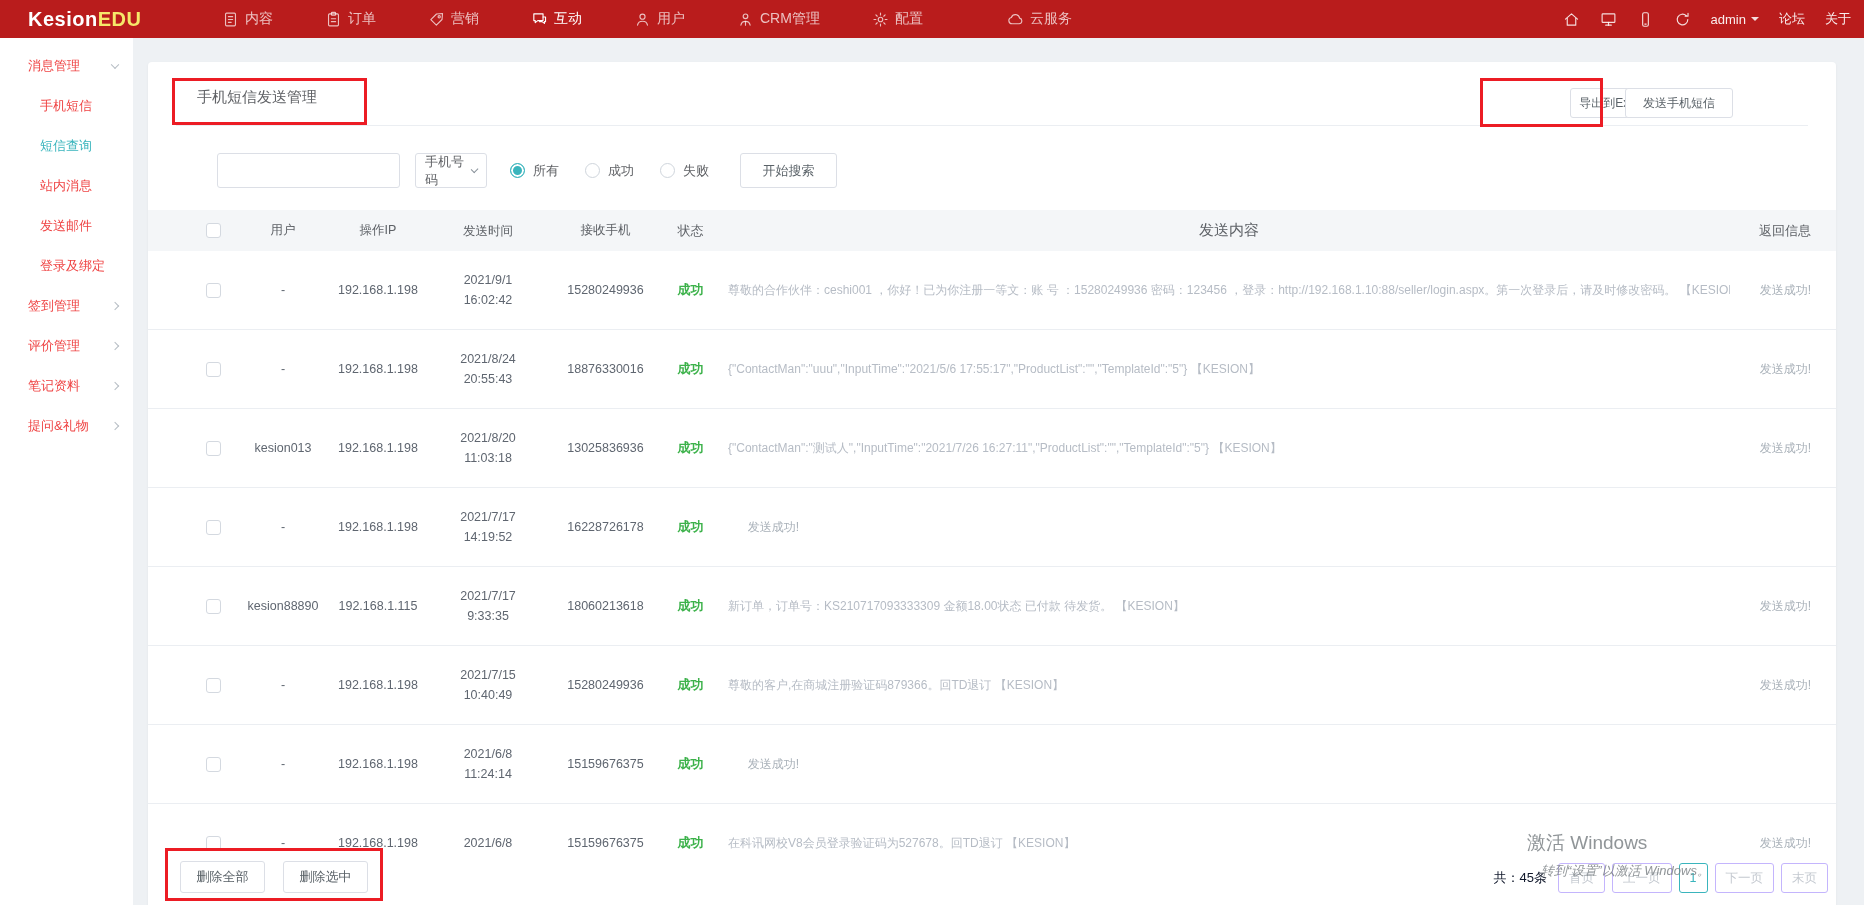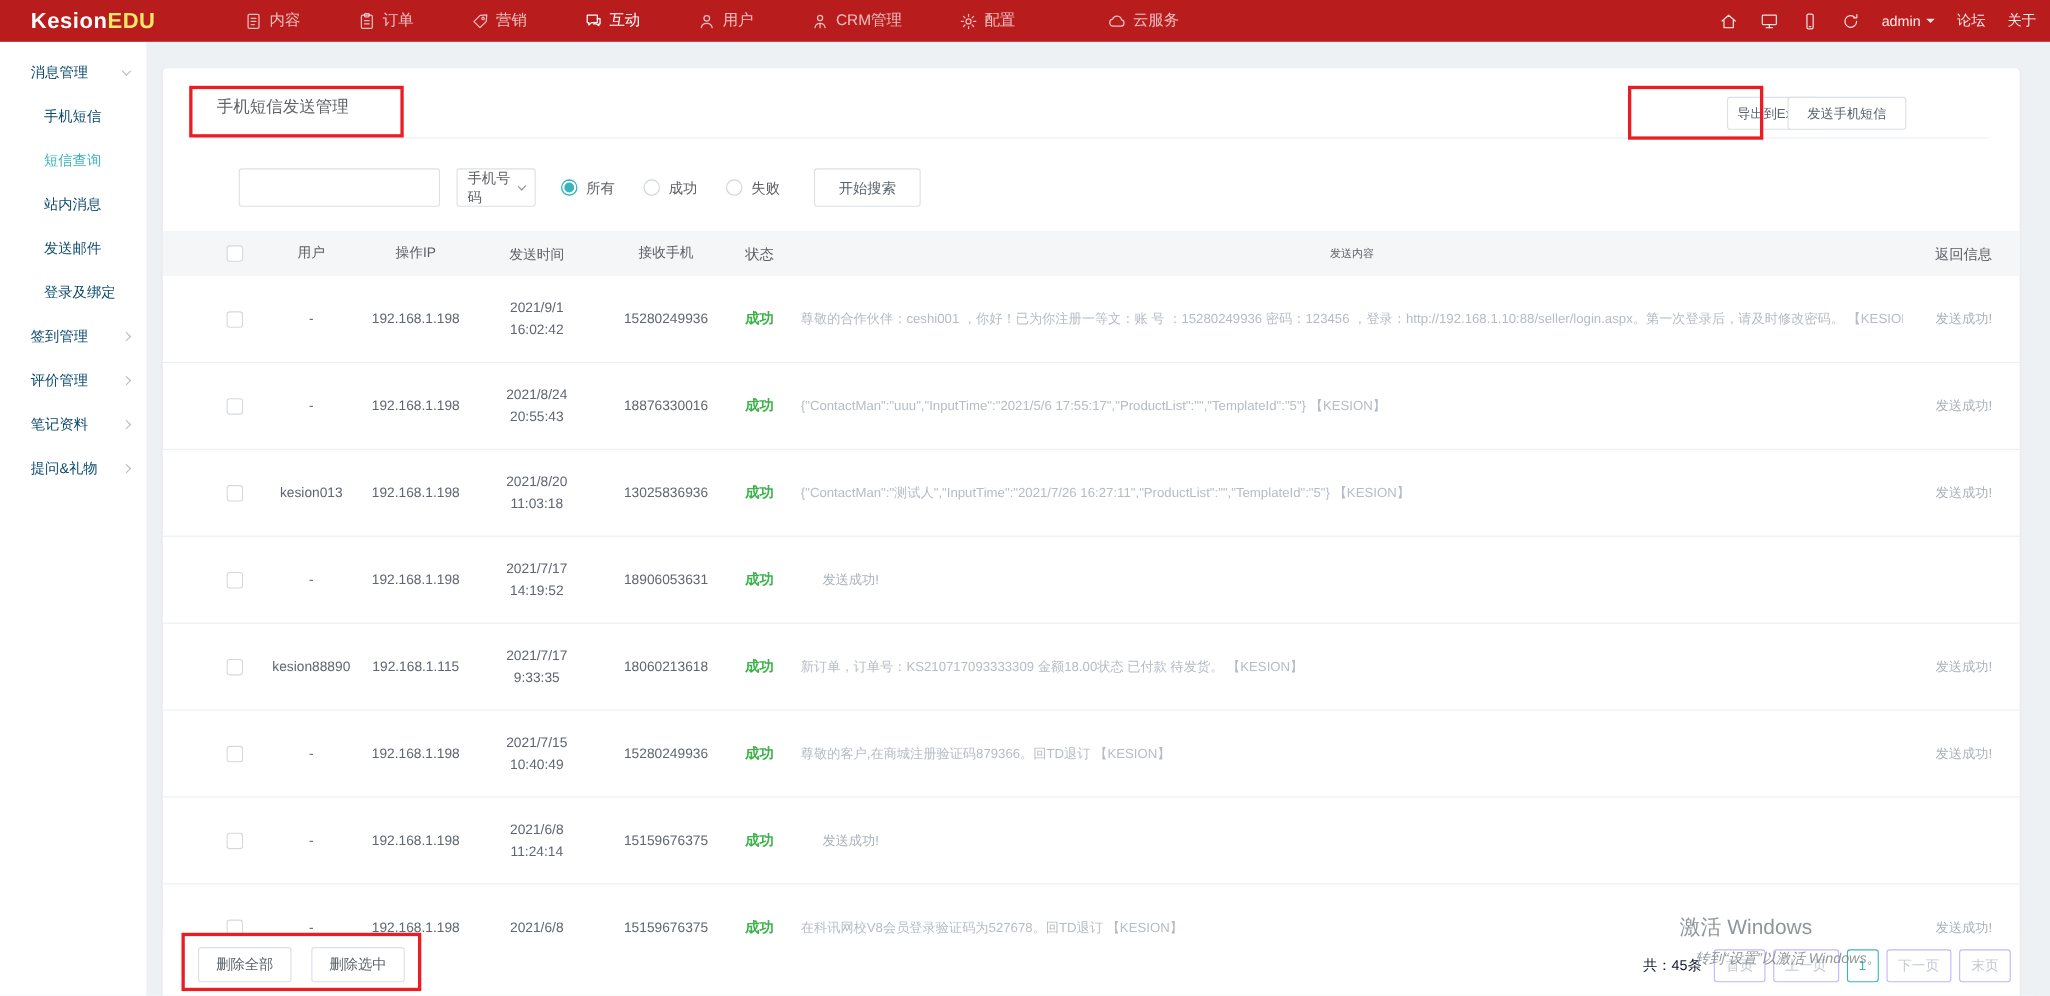--- a/index.html
+++ b/index.html
@@ -17,21 +17,21 @@
   .nav-item svg, .nav-right svg { width:17px; height:17px; stroke:currentColor; fill:none; stroke-width:1.6; stroke-linecap:round; stroke-linejoin:round; display:block; }
   .nav-right { position:absolute; right:13px; top:0; height:38px; display:flex; align-items:center; gap:20px; color:rgba(255,255,255,.92); font-size:13px; }
   .nav-right .ic { display:flex; cursor:pointer; color:rgba(255,255,255,.85); }
   .admin-wrap { display:flex; align-items:center; cursor:pointer; }
   .caret { width:0; height:0; border:4px solid transparent; border-top-color:rgba(255,255,255,.85); margin-left:5px; transform:translateY(2px); }
   .nav-link { cursor:pointer; }
 
   
   .sidebar { position:absolute; top:38px; left:0; width:133px; bottom:0; background:#fff; z-index:20; }
   .side-list { padding-top:8px; }
-  .side-item { position:relative; height:40px; display:flex; align-items:center; padding-left:28px; font-size:13px; color:#0c4a6e; cursor:pointer; }
+  .side-item { position:relative; height:40px; display:flex; align-items:center; padding-left:28px; font-size:13px; color:#ef4444; cursor:pointer; }
   .side-item.child { padding-left:40px; }
   .side-item.active { color:#3ab5bd; }
   .side-chev { position:absolute; right:15px; top:50%; width:6px; height:6px; border-right:1.4px solid #b6bdc4; border-bottom:1.4px solid #b6bdc4; }
   .side-chev.down { transform:translateY(-70%) rotate(45deg); }
   .side-chev.right { transform:translateY(-50%) rotate(-45deg); }
 
   
   .main-bg { position:absolute; top:38px; left:133px; right:0; bottom:0; background:#eef1f4; }
   .card { position:absolute; left:148px; top:62px; width:1688px; bottom:0; background:#fff; border-radius:4px 4px 0 0; box-shadow:0 1px 3px rgba(0,0,0,.05); }
   .page-title { position:absolute; left:49px; top:26px; font-size:15px; color:#606266; }
@@ -55,21 +55,21 @@
   .tbody { position:absolute; top:189px; left:0; right:0; }
   .trow { height:79px; display:flex; align-items:center; border-bottom:1px solid #ebeef2; font-size:13px; color:#5f6670; }
   .c-check { width:50px; margin-left:40px; display:flex; justify-content:center; flex:none; }
   .c-user  { width:90px;  text-align:center; flex:none; font-size:12.5px; }
   .c-ip    { width:100px; text-align:center; flex:none; font-size:12.5px; }
   .c-date  { width:120px; text-align:center; flex:none; font-size:12.5px; line-height:1.6; }
   .c-phone { width:115px; text-align:center; flex:none; font-size:12.5px; }
   .c-status{ width:55px;  text-align:center; flex:none; }
   .c-content{ flex:1; margin-left:10px; font-size:12px; color:#b6bcc5; overflow:hidden; white-space:nowrap; text-overflow:clip; }
   .c-return { width:81px; margin-right:25px; text-align:right; flex:none; font-size:12px; color:#a9b1b9; }
-  .thead .c-content { text-align:center; color:#5d6166; font-size:10px; }
+  .thead .c-content { text-align:center; color:#5d6166; font-size:15px; }
   .thead .c-return { color:#5d6166; font-size:13px; }
   .status-ok { color:#3db24b; font-weight:600; }
   .checkbox { width:15px; height:15px; border:1px solid #d4d9e0; border-radius:3px; background:#fff; cursor:pointer; }
 
   
   .footer { position:absolute; left:0; right:0; top:788px; height:55px; background:#fff; z-index:5; }
   .btn-del-all { position:absolute; left:32px; top:11px; width:85px; height:32px; }
   .btn-del-sel { position:absolute; left:135px; top:11px; width:85px; height:32px; }
   .pager { position:absolute; right:8px; top:13px; height:30px; display:flex; align-items:center; gap:7px; }
   .pager-total { font-size:13px; color:#0f172a; margin-right:4px; white-space:nowrap; }
@@ -338,21 +338,21 @@
       <div class="trow">
         <div class="c-check">
           <span class="checkbox"></span>
         </div>
         <div class="c-user">-</div>
         <div class="c-ip">192.168.1.198</div>
         <div class="c-date">
           <div>2021/7/17</div>
           <div>14:19:52</div>
         </div>
-        <div class="c-phone">18906053631</div>
+        <div class="c-phone">16228726178</div>
         <div class="c-status"><span class="status-ok">成功</span></div>
         <div class="c-return">发送成功!</div>
       </div>
       <div class="trow">
         <div class="c-check">
           <span class="checkbox"></span>
         </div>
         <div class="c-user">kesion88890</div>
         <div class="c-ip">192.168.1.115</div>
         <div class="c-date">

